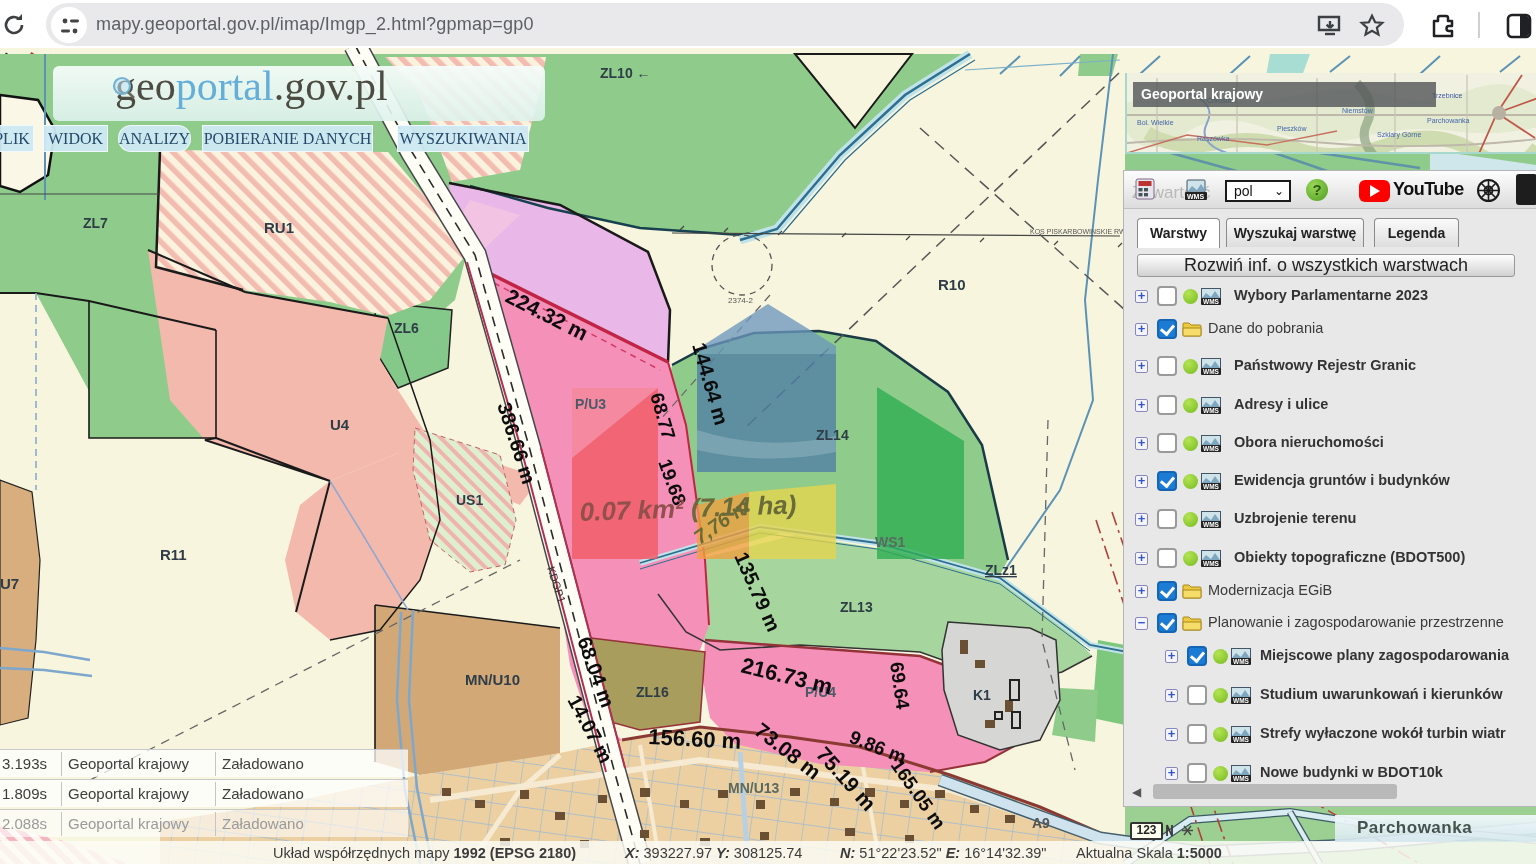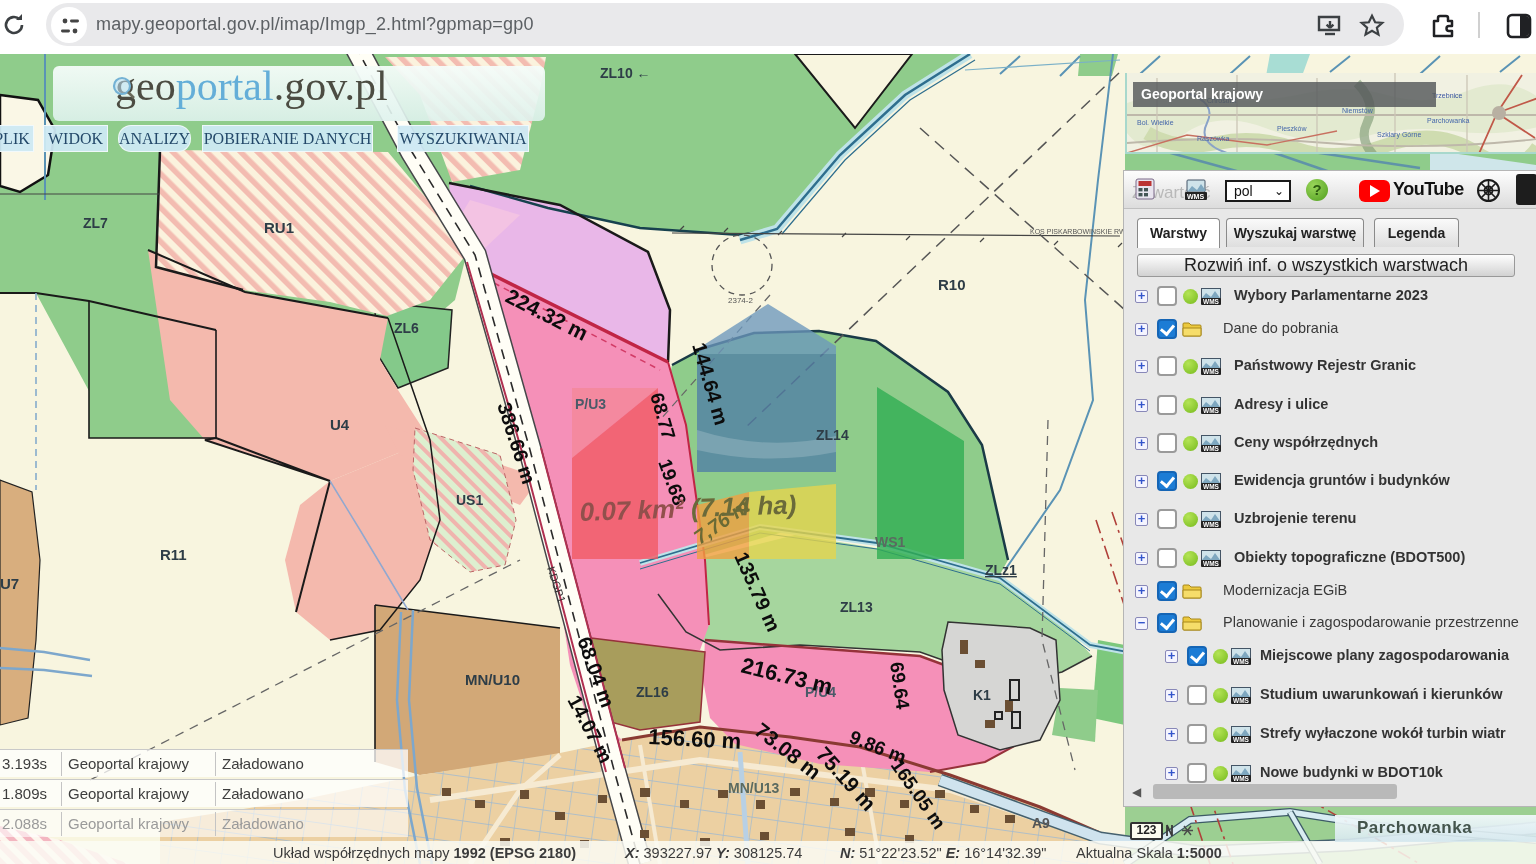--- a/index.html
+++ b/index.html
@@ -1,17 +1,17 @@
 <!DOCTYPE html>
 <html><head><meta charset="utf-8">
 <style>
 html,body{margin:0;padding:0;width:1536px;height:864px;overflow:hidden;font-family:"Liberation Sans",sans-serif;}
 #page{position:relative;width:1536px;height:864px;background:#f8f5df;}
 
-#chrome{position:absolute;left:0;top:0;width:1536px;height:54px;background:#fff;z-index:50;}
+#chrome{position:absolute;left:0;top:0;width:1536px;height:48px;background:#fff;z-index:50;}
 #omni{position:absolute;left:46px;top:3px;width:1358px;height:43px;background:#e9e9eb;border-radius:22px;}
 #omnicirc{position:absolute;left:51px;top:7px;width:36px;height:36px;background:#fff;border-radius:50%;}
 #urltext{position:absolute;left:96px;top:14px;font-size:18px;color:#5c6064;letter-spacing:0.2px;}
 .cicon{position:absolute;top:12px;}
 
 #banner{position:absolute;left:53px;top:66px;width:492px;height:55px;border-radius:6px;background:linear-gradient(180deg,rgba(245,252,249,0.95),rgba(222,242,237,0.9));z-index:20;}
 #logotxt{position:absolute;left:62px;top:-4px;font-family:"Liberation Serif",serif;font-size:42px;color:#4c4c42;}
 #logotxt .blu{color:#64aed8;}
 #menurow{position:absolute;left:0;top:125px;height:27px;z-index:20;width:520px;}
 .mbox{position:absolute;top:0;height:27px;background:rgba(205,233,243,0.95);border:1px solid rgba(255,255,255,0.7);box-sizing:border-box;color:#24496a;font-family:"Liberation Serif",serif;font-size:16px;text-align:center;line-height:25px;white-space:nowrap;}
@@ -34,21 +34,21 @@
 #bigbtn{position:absolute;left:13px;top:83px;width:378px;height:23px;background:linear-gradient(180deg,#fefefe,#d2d2d2);border:1px solid #999;border-radius:3px;box-sizing:border-box;text-align:center;font-size:18px;color:#222;line-height:21px;}
 .trow{position:absolute;left:0;width:100%;height:24px;}
 .texp{position:absolute;left:11px;top:5px;width:13px;height:13px;background:#f4f4ff;border:1px solid #8888b8;border-radius:2px;box-sizing:border-box;color:#3355cc;font-size:13px;line-height:10px;text-align:center;font-weight:bold;}
 .tchk{position:absolute;left:33px;top:1px;width:20px;height:20px;background:#fff;border:2px solid #9a9a9a;border-radius:4px;box-sizing:border-box;}
 .tchk.on{background:#1c7cd5;border-color:#1565b5;}
 .tchk.on:after{content:"";position:absolute;left:4px;top:1px;width:6px;height:10px;border:solid #fff;border-width:0 3px 3px 0;transform:rotate(40deg);}
 .tdot{position:absolute;left:59px;top:4px;width:15px;height:15px;border-radius:50%;background:radial-gradient(circle at 35% 30%,#b4e455,#76ba1d);}
 .twms{position:absolute;left:77px;top:3px;width:20px;height:17px;}
 .tfold{position:absolute;left:58px;top:2px;width:20px;height:17px;}
 .tlab{position:absolute;left:110px;top:2px;font-size:14.5px;font-weight:bold;color:#333;white-space:nowrap;}
-.tlab.f{font-weight:normal;font-size:14.5px;color:#3a3a3a;left:84px;margin-left:15px;}
+.tlab.f{font-weight:normal;font-size:14.5px;color:#3a3a3a;left:84px;}
 #hscroll{position:absolute;left:29px;top:613px;width:244px;height:15px;background:#b9b9b9;border-radius:3px;}
 #harrow{position:absolute;left:8px;top:614px;font-size:12px;color:#555;}
 
 .timerow{position:absolute;left:0;width:408px;height:28px;background:rgba(255,255,255,0.75);border-top:1px solid #c9c9c9;box-sizing:border-box;font-size:15px;color:#3d3d3d;z-index:25;}
 .timerow span.t{position:absolute;left:2px;top:5px;}
 .timerow span.a{position:absolute;left:68px;top:5px;}
 .timerow i{position:absolute;top:2px;width:1px;height:24px;background:#c4c4c4;}
 .timerow span.b{position:absolute;left:222px;top:5px;}
 #statusbar{position:absolute;left:0;top:841px;width:1536px;height:23px;background:rgba(252,251,245,0.85);z-index:26;font-size:14.5px;color:#3b3b3b;}
 #statusbar b{font-weight:bold;}
@@ -452,21 +452,21 @@
     <div class="trow" style="top:261px">
           <div class="texp">+</div>
           <div class="tchk"></div>
           <div class="tdot"></div>
           <svg class="twms" viewBox="0 0 20 17">
             <rect x="0.5" y="0.5" width="19" height="10" fill="#cfe3ea" stroke="#456"></rect>
             <path d="M1 10l4-5 5 4 4-6 5 7z" fill="#7fa8c0"></path>
             <rect x="0" y="10" width="20" height="7" rx="1" fill="#222"></rect>
             <text x="2" y="16" font-size="6.5" fill="#fff" font-weight="bold">WMS</text>
           </svg>
-          <div class="tlab">Ceny współrzędnych</div>
+          <div class="tlab">Obora nieruchomości</div>
         </div>
     <div class="trow" style="top:299px">
           <div class="texp">+</div>
           <div class="tchk on"></div>
           <div class="tdot"></div>
           <svg class="twms" viewBox="0 0 20 17">
             <rect x="0.5" y="0.5" width="19" height="10" fill="#cfe3ea" stroke="#456"></rect>
             <path d="M1 10l4-5 5 4 4-6 5 7z" fill="#7fa8c0"></path>
             <rect x="0" y="10" width="20" height="7" rx="1" fill="#222"></rect>
             <text x="2" y="16" font-size="6.5" fill="#fff" font-weight="bold">WMS</text>

